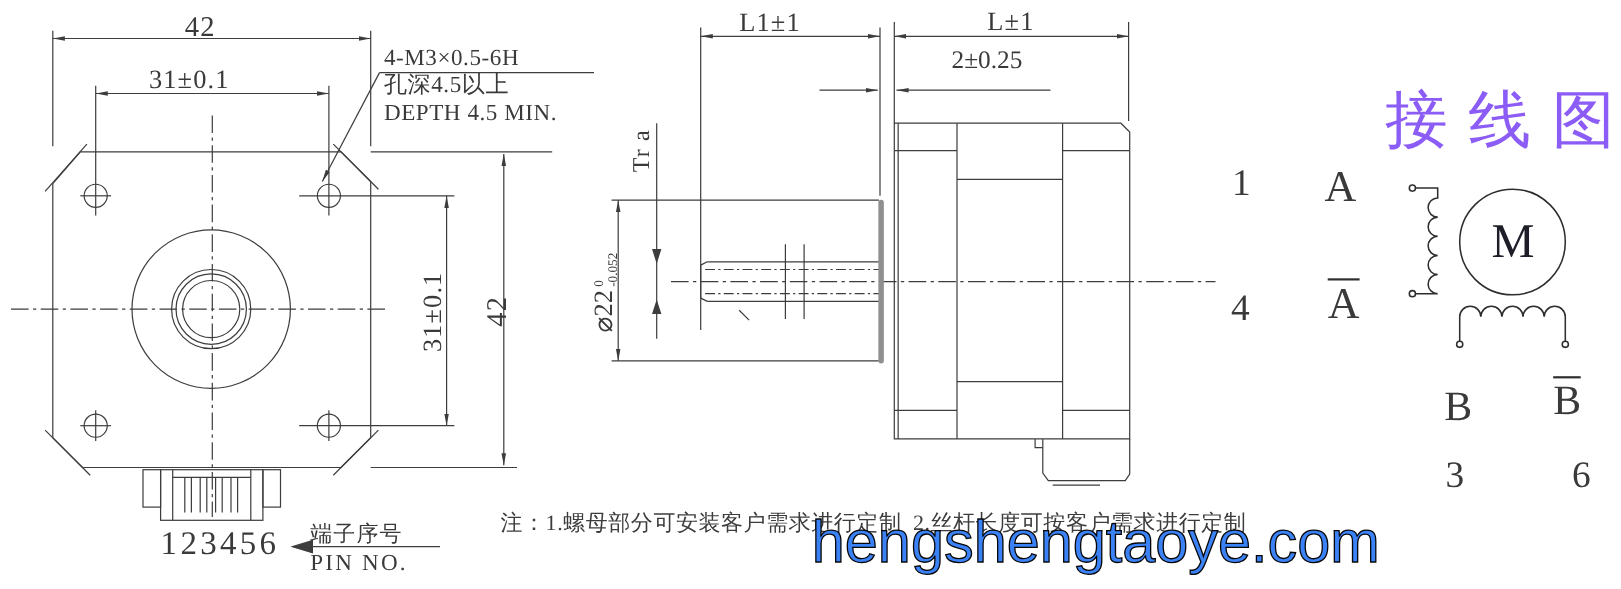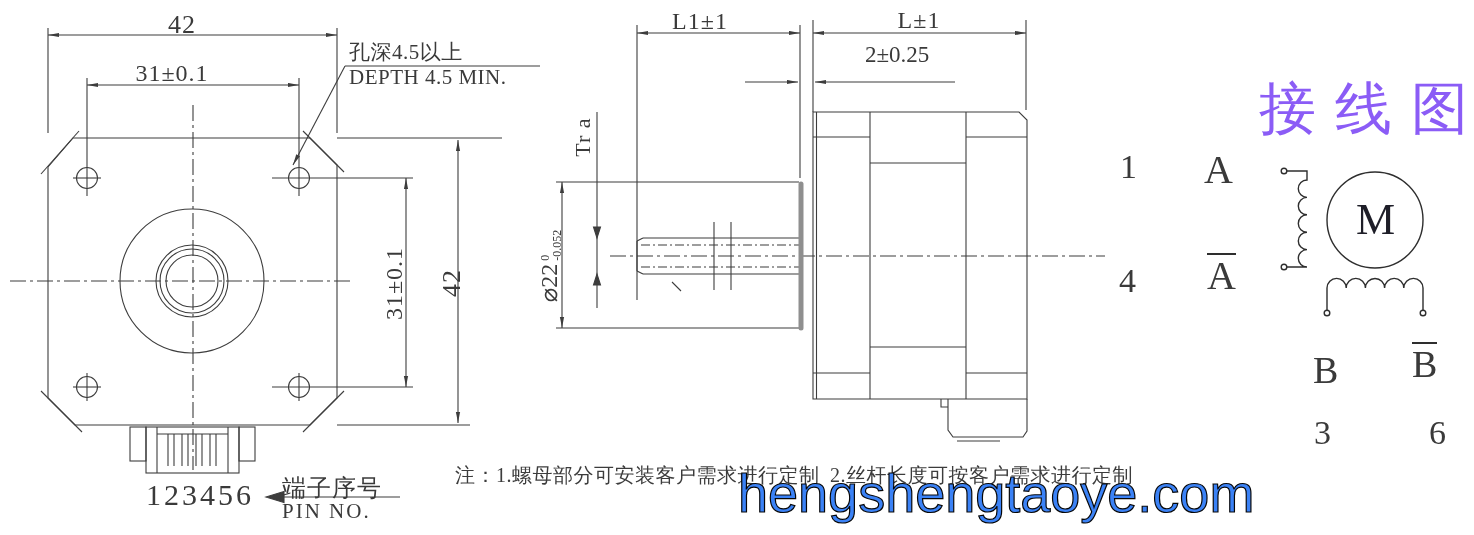--- a/index.html
+++ b/index.html
@@ -165,31 +165,32 @@
       <circle cx="1423" cy="313" r="2.8"></circle>
       <path d="M1327,310 V288 a9.6,9.6 0 0 1 19.2,0 a9.6,9.6 0 0 1 19.2,0 a9.6,9.6 0 0 1 19.2,0 a9.6,9.6 0 0 1 19.2,0 a9.6,9.6 0 0 1 19.2,0 V310"></path>
     </g>
   </svg>
 
   <div class="txt dim ctr" style="left:152px;top:10px;width:60px;font-size:26px;">42</div>
 
   <div class="txt dim ctr" style="left:102px;top:60px;width:140px;">31±0.1</div>
 
   <div class="txt thread-note" style="left:349px;top:40px;">
+    <div>4-M3×0.5-6H</div>
     <div class="cn">孔深4.5以上</div>
     <div>DEPTH 4.5 MIN.</div>
   </div>
 
   <div class="txt dim ctr rot" style="left:334px;top:270px;width:120px;transform:translate(0,0) rotate(-90deg);">31±0.1</div>
 
   <div class="txt dim ctr rot" style="left:422px;top:268px;width:60px;font-size:26px;transform:rotate(-90deg);">42</div>
 
   <div class="txt pins" style="left:146px;top:478px;">123456</div>
 
-  <div class="txt cn" style="left:282px;top:472px;font-size:24px;letter-spacing:1px;">端子序号</div>
+  <div class="txt cn" style="left:282px;top:472px;font-size:20px;letter-spacing:1px;">端子序号</div>
 
   <div class="txt" style="left:282px;top:499px;font-size:21px;letter-spacing:2px;">PIN NO.</div>
 
   <div class="txt dim ctr" style="left:650px;top:8px;width:100px;">L1±1</div>
 
   <div class="txt dim ctr" style="left:869px;top:7px;width:100px;">L±1</div>
 
   <div class="txt dim-sm" style="left:865px;top:42px;">2±0.25</div>
 
   <div class="txt dim ctr rot" style="left:548px;top:124px;width:70px;font-size:22px;transform:rotate(-90deg);">Tr a</div>

